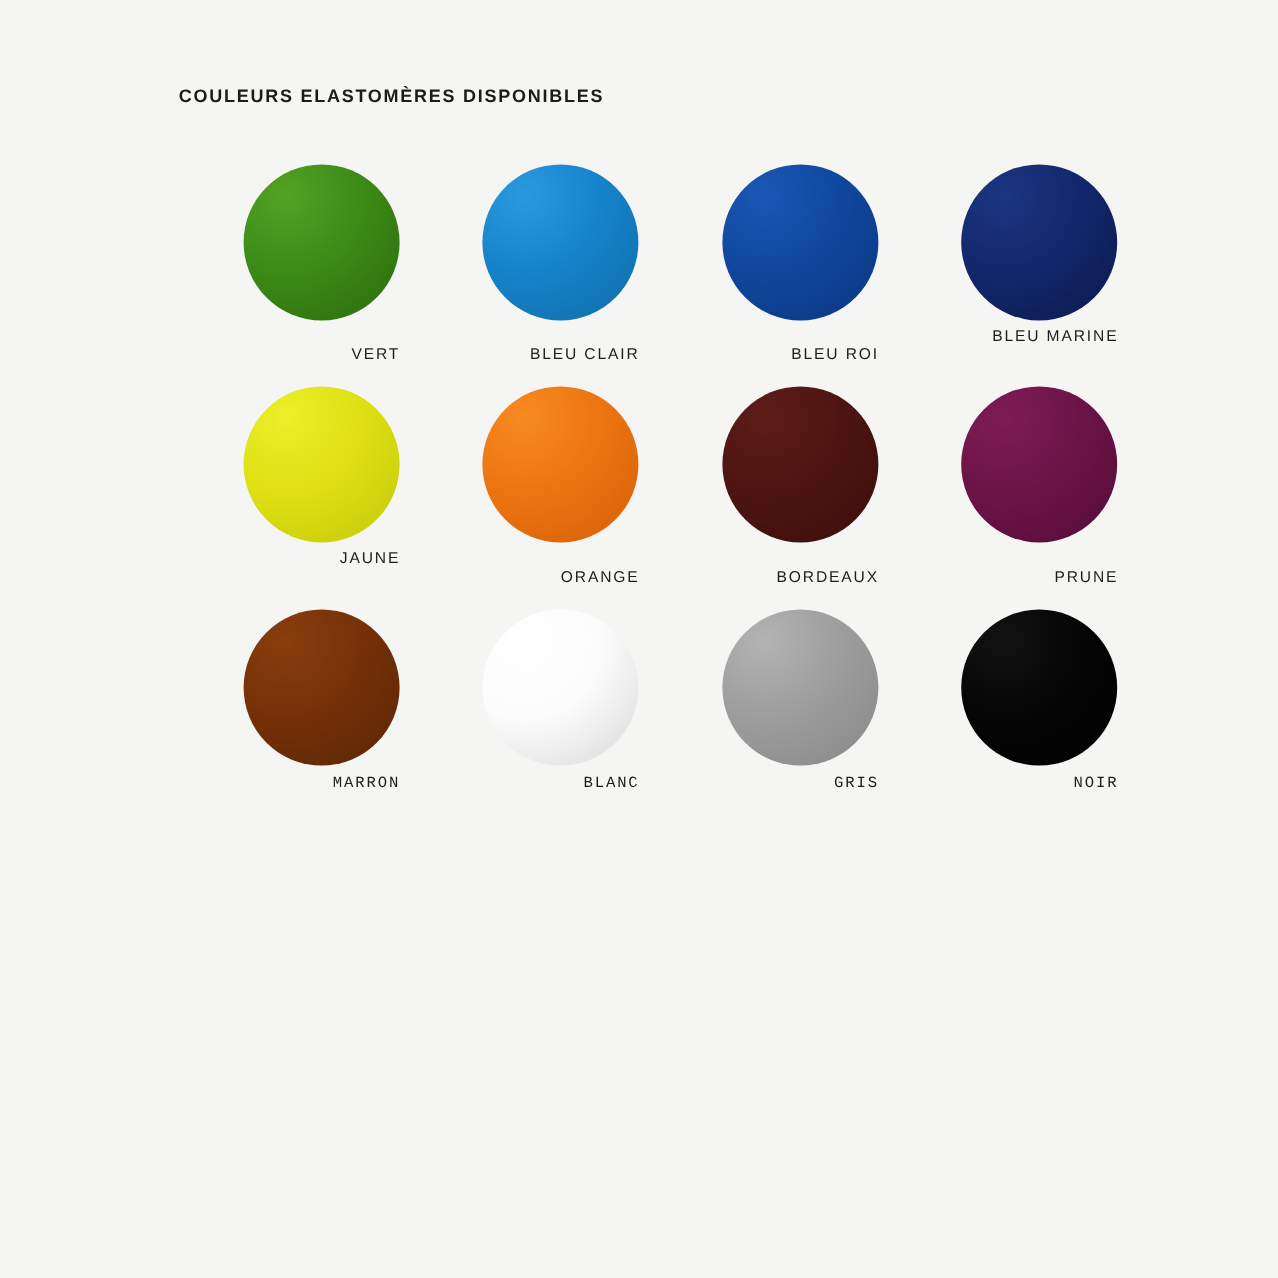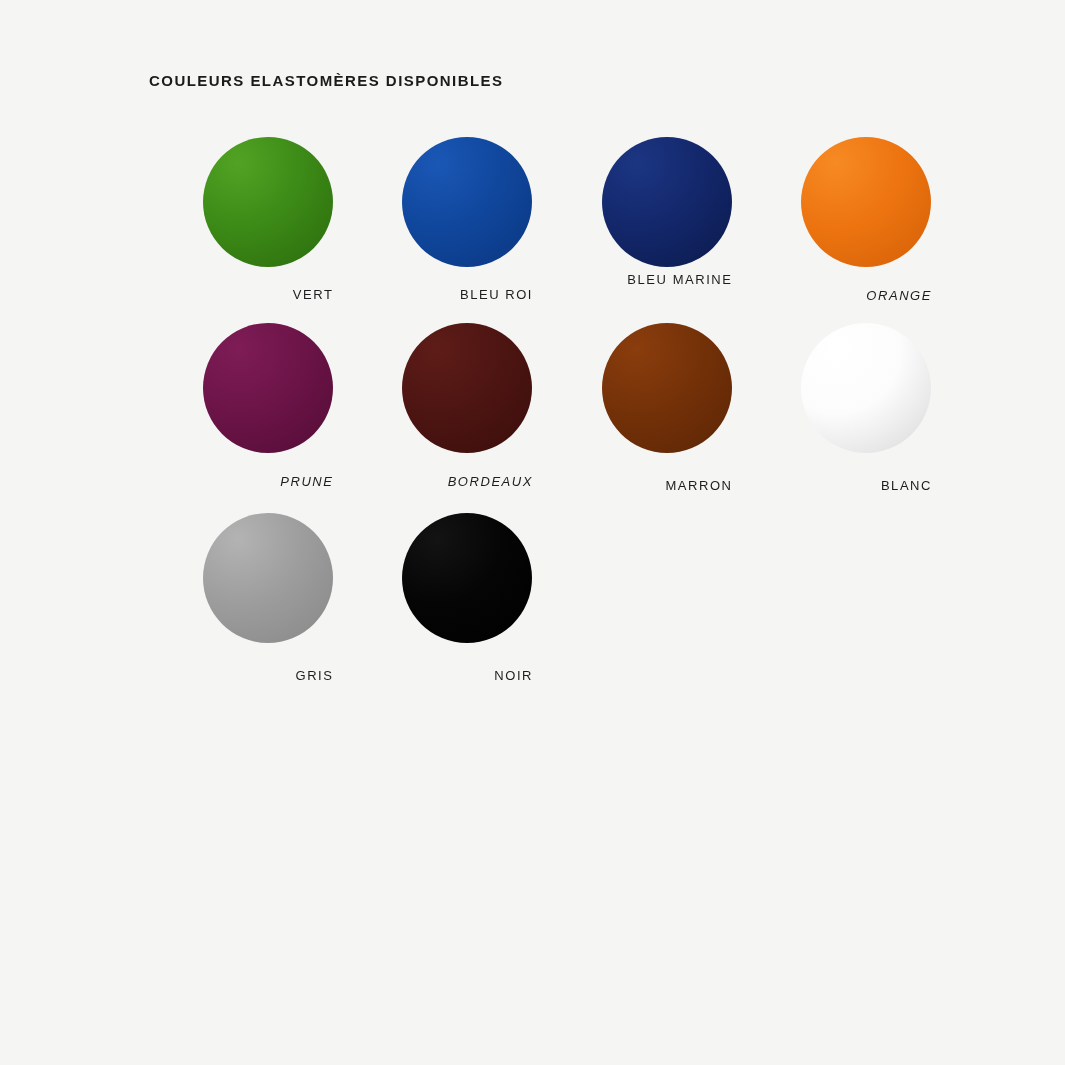--- a/index.html
+++ b/index.html
@@ -60,78 +60,90 @@
   .label {
     margin-top: 19px;
     font-size: 13px;
     letter-spacing: 1.55px;
     color: #1d1d1d;
     text-transform: uppercase;
     text-align: center;
     white-space: nowrap;
   }
   .cell-row2 .label { margin-top: 4px; }
-  .cell-row3 .label { margin-top: 20px; font-style: italic; }
-  .cell-row4 .label { margin-top: 24px; }
+  .cell-row3 .label { margin-top: 20px; }
+  .cell-row4 .label { margin-top: 6px; font-family: Liberation Mono, monospace; }
 </style>
 </head>
 <body style="background: rgb(245, 245, 244);">
 
 <div class="page">
 
   <div class="title">COULEURS ELASTOMÈRES DISPONIBLES</div>
 
   <div class="grid">
 
     <div class="cell cell-row1">
       <div class="swatch-wrap">
         <div class="swatch" style="background: radial-gradient(circle at 27% 20%, rgb(82, 163, 36) 0%, rgb(60, 138, 23) 46%, rgb(43, 107, 12) 100%);"></div>
       </div>
       <div class="label">VERT</div>
     </div>
 
 
+    <div class="cell cell-row1">
+      <div class="swatch-wrap">
+        <div class="swatch" style="background: radial-gradient(circle at 27% 20%, rgb(42, 154, 224) 0%, rgb(21, 131, 202) 46%, rgb(15, 108, 168) 100%);"></div>
+      </div>
+      <div class="label">BLEU CLAIR</div>
+    </div>
 
     <div class="cell cell-row1">
       <div class="swatch-wrap">
         <div class="swatch" style="background: radial-gradient(circle at 27% 20%, rgb(26, 87, 181) 0%, rgb(16, 71, 157) 46%, rgb(10, 54, 128) 100%);"></div>
       </div>
       <div class="label">BLEU ROI</div>
     </div>
 
     <div class="cell cell-row2">
       <div class="swatch-wrap">
         <div class="swatch" style="background: radial-gradient(circle at 27% 20%, rgb(28, 54, 131) 0%, rgb(19, 39, 107) 46%, rgb(11, 26, 76) 100%);"></div>
       </div>
       <div class="label">BLEU MARINE</div>
     </div>
 
 
 
+    <div class="cell cell-row2">
+      <div class="swatch-wrap">
+        <div class="swatch" style="background: radial-gradient(circle at 27% 20%, rgb(236, 239, 42) 0%, rgb(222, 224, 18) 46%, rgb(195, 200, 12) 100%);"></div>
+      </div>
+      <div class="label">JAUNE</div>
+    </div>
 
     <div class="cell cell-row3">
       <div class="swatch-wrap">
         <div class="swatch" style="background: radial-gradient(circle at 27% 20%, rgb(247, 138, 35) 0%, rgb(237, 116, 16) 46%, rgb(211, 95, 6) 100%);"></div>
       </div>
       <div class="label">ORANGE</div>
     </div>
 
 
     <div class="cell cell-row3">
       <div class="swatch-wrap">
-        <div class="swatch" style="background: radial-gradient(circle at 27% 20%, rgb(126, 28, 86) 0%, rgb(108, 20, 72) 46%, rgb(83, 12, 53) 100%);"></div>
+        <div class="swatch" style="background: radial-gradient(circle at 27% 20%, rgb(94, 28, 24) 0%, rgb(77, 21, 18) 46%, rgb(58, 13, 11) 100%);"></div>
       </div>
-      <div class="label">PRUNE</div>
+      <div class="label">BORDEAUX</div>
     </div>
 
     <div class="cell cell-row3">
       <div class="swatch-wrap">
-        <div class="swatch" style="background: radial-gradient(circle at 27% 20%, rgb(94, 28, 24) 0%, rgb(77, 21, 18) 46%, rgb(58, 13, 11) 100%);"></div>
+        <div class="swatch" style="background: radial-gradient(circle at 27% 20%, rgb(126, 28, 86) 0%, rgb(108, 20, 72) 46%, rgb(83, 12, 53) 100%);"></div>
       </div>
-      <div class="label">BORDEAUX</div>
+      <div class="label">PRUNE</div>
     </div>
 
     <div class="cell cell-row4">
       <div class="swatch-wrap">
         <div class="swatch" style="background: radial-gradient(circle at 27% 20%, rgb(138, 61, 13) 0%, rgb(116, 49, 8) 46%, rgb(90, 37, 5) 100%);"></div>
       </div>
       <div class="label">MARRON</div>
     </div>
 
     <div class="cell cell-row4">

